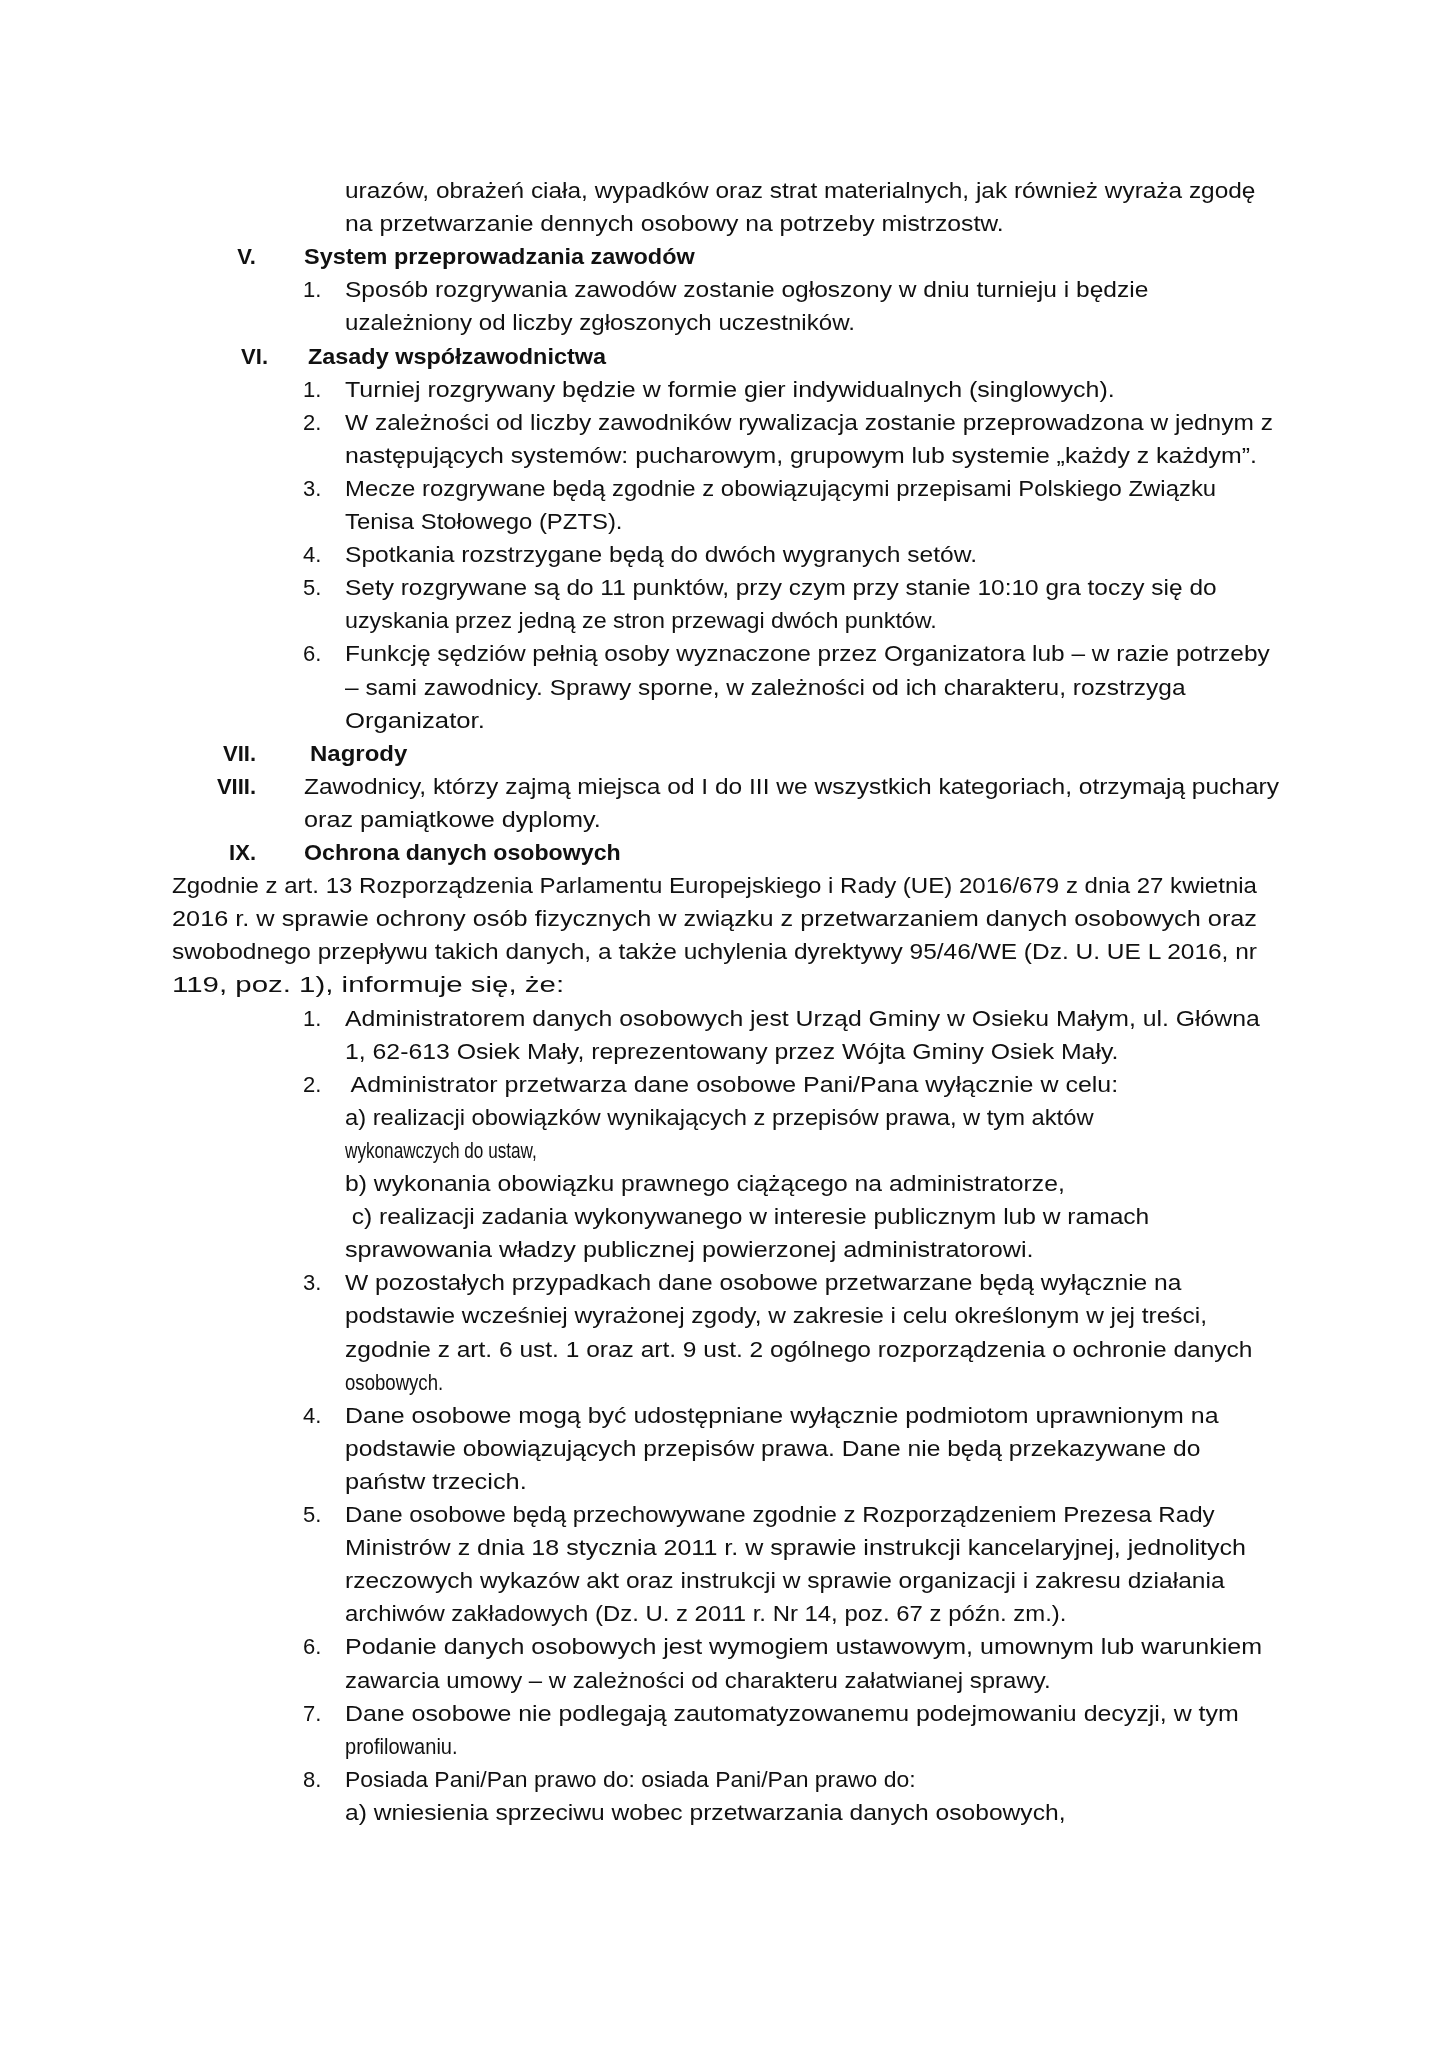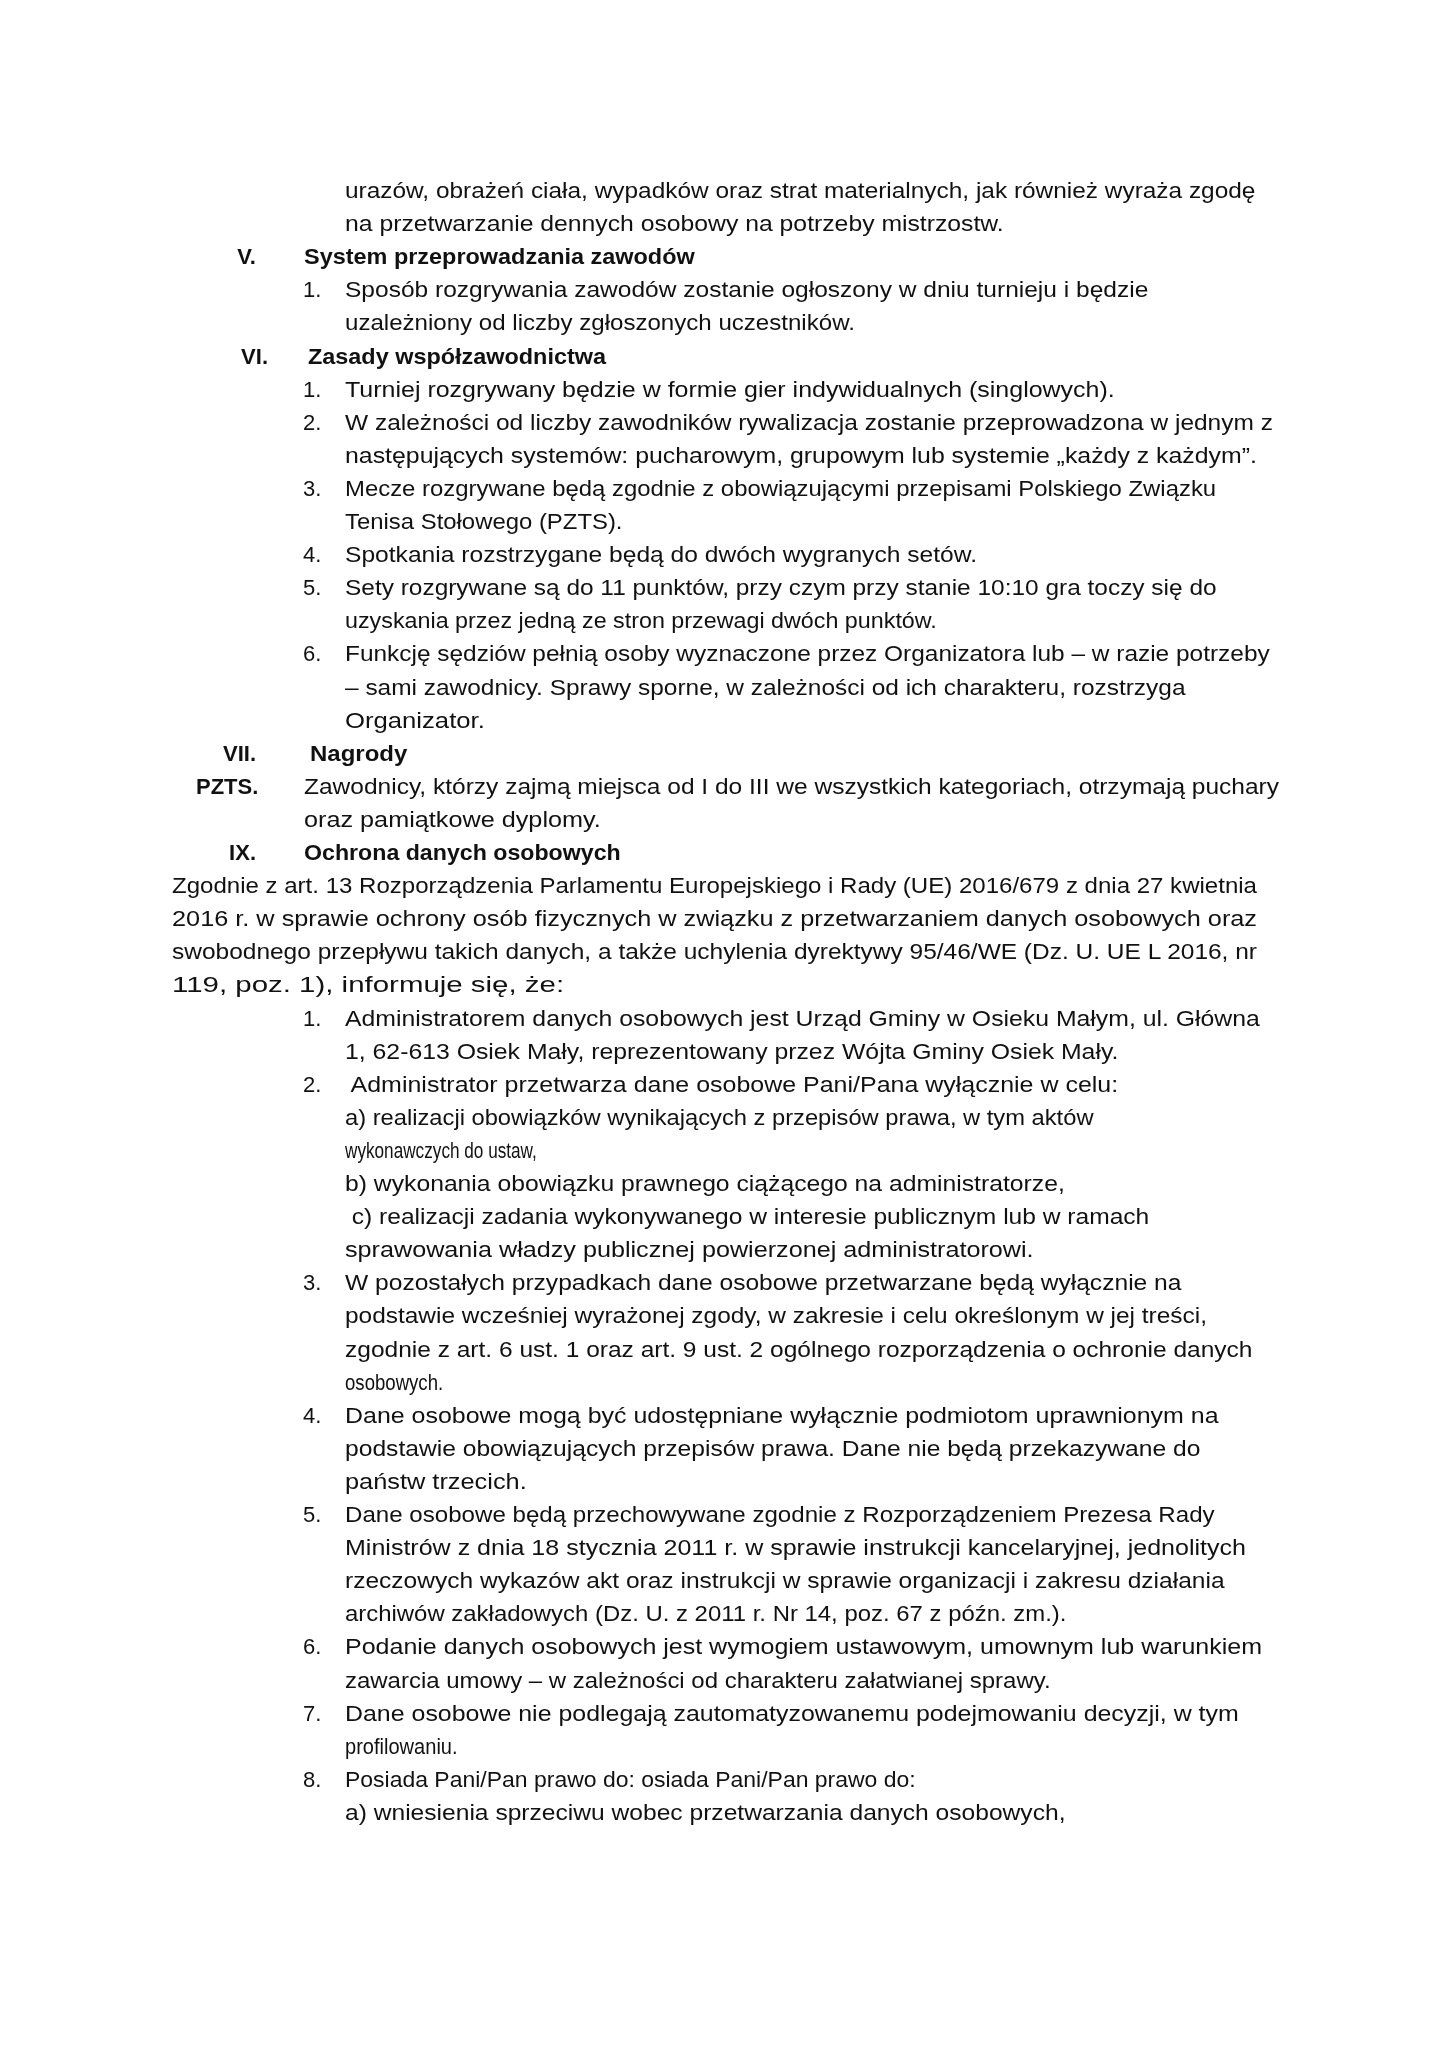--- a/index.html
+++ b/index.html
@@ -55,21 +55,21 @@
   <div class="ln" style="left: 345px; top: 607.3px; transform: scaleX(1.059);">uzyskania przez jedną ze stron przewagi dwóch punktów.</div>
 
   <div class="ln num" style="left: 303px; top: 640.4px;">6.</div>
   <div class="ln" style="left: 345px; top: 640.4px; transform: scaleX(1.1104);">Funkcję sędziów pełnią osoby wyznaczone przez Organizatora lub – w razie potrzeby</div>
   <div class="ln" style="left: 345px; top: 673.5px; transform: scaleX(1.1111);">– sami zawodnicy. Sprawy sporne, w zależności od ich charakteru, rozstrzyga</div>
   <div class="ln" style="left: 345px; top: 706.6px; transform: scaleX(1.1667);">Organizator.</div>
 
   <div class="ln b rn" style="left: 196px; top: 739.7px;">VII.</div>
   <div class="ln b" style="left: 310px; top: 739.7px; transform: scaleX(1.0899);">Nagrody</div>
 
-  <div class="ln b rn" style="left: 196px; top: 772.8px;">PZTS.</div>
+  <div class="ln b rn" style="left: 196px; top: 772.8px;">VIII.</div>
   <div class="ln" style="left: 304px; top: 772.8px; transform: scaleX(1.1143);">Zawodnicy, którzy zajmą miejsca od I do III we wszystkich kategoriach, otrzymają puchary</div>
   <div class="ln" style="left: 304px; top: 805.9px; transform: scaleX(1.1467);">oraz pamiątkowe dyplomy.</div>
 
   <div class="ln b rn" style="left: 196px; top: 839px;">IX.</div>
   <div class="ln b" style="left: 304px; top: 839px; transform: scaleX(1.0532);">Ochrona danych osobowych</div>
 
   <div class="ln" style="left: 172px; top: 872.1px; transform: scaleX(1.0926);">Zgodnie z art. 13 Rozporządzenia Parlamentu Europejskiego i Rady (UE) 2016/679 z dnia 27 kwietnia</div>
   <div class="ln" style="left: 172px; top: 905.2px; transform: scaleX(1.1494);">2016 r. w sprawie ochrony osób fizycznych w związku z przetwarzaniem danych osobowych oraz</div>
   <div class="ln" style="left: 172px; top: 938.3px; transform: scaleX(1.1128);">swobodnego przepływu takich danych, a także uchylenia dyrektywy 95/46/WE (Dz. U. UE L 2016, nr</div>
   <div class="ln" style="left: 172px; top: 971.4px; transform: scaleX(1.3379);">119, poz. 1), informuje się, że:</div>

